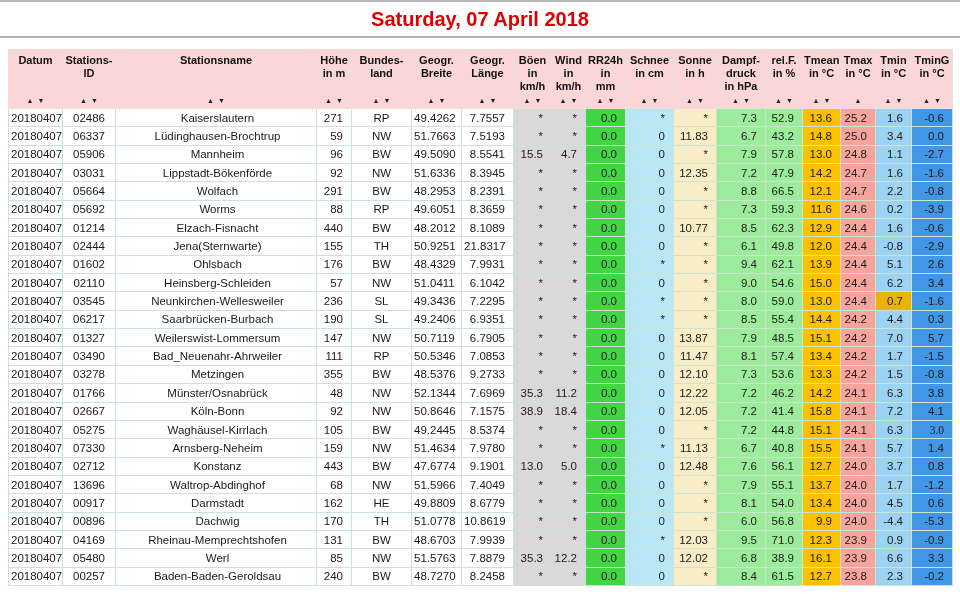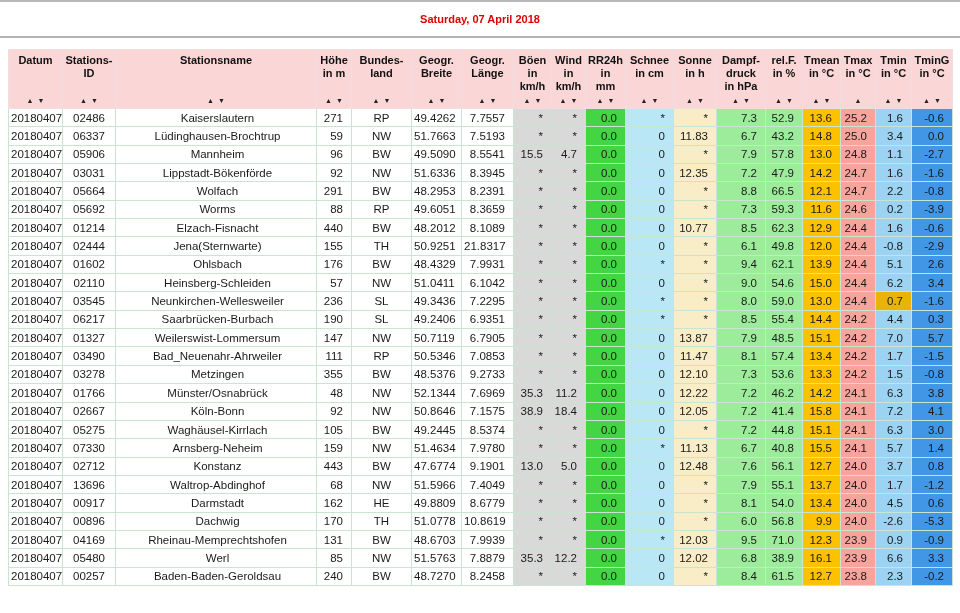--- a/index.html
+++ b/index.html
@@ -9,21 +9,21 @@
     background: #ffffff; color: #1a1a1a;
     font-family: "Liberation Sans", sans-serif;
   }
   .titlebar {
     height: 38px;
     border-top: 2px solid #b9b9b9;
     border-bottom: 2px solid #b3b3b3;
     display: flex; align-items: center; justify-content: center;
     background: #fff;
   }
-  .title { font-size: 11px; font-weight: bold; color: var(--title-color, #dd0000); }
+  .title { font-size: 20px; font-weight: bold; color: var(--title-color, #dd0000); }
   .table-wrap { margin: 11px 4px 0 8px; }
   table {
     width: 944px; border-collapse: collapse; table-layout: fixed;
     border: 1px solid var(--grid, #c9e4d3);
   }
   th {
     background: var(--header-bg, #fbd6d6);
     border: 1px solid #f0dede;
     height: 59px; vertical-align: top; text-align: center;
     font-size: 11px; font-weight: bold; color: #111;
@@ -523,21 +523,21 @@
             <td class="al-r" style="background-color: rgb(217, 217, 217);">*</td>
             <td class="al-r" style="background-color: rgb(217, 217, 217);">*</td>
             <td class="al-r" style="background-color: rgb(68, 213, 68);">0.0</td>
             <td class="al-r" style="background-color: rgb(185, 231, 246);">0</td>
             <td class="al-r" style="background-color: rgb(248, 237, 198);">*</td>
             <td class="al-r" style="background-color: rgb(157, 236, 155);">7.2</td>
             <td class="al-r" style="background-color: rgb(157, 236, 155);">44.8</td>
             <td class="al-r" style="background-color: rgb(252, 194, 0);">15.1</td>
             <td class="al-r" style="background-color: rgb(247, 164, 156);">24.1</td>
             <td class="al-r" style="background-color: rgb(156, 211, 243);">6.3</td>
-            <td class="al-r" style="background-color: rgb(66, 150, 230);">3.0</td>
+            <td class="al-r" style="background-color: rgb(66, 150, 230); font-family: Liberation Serif, serif;">3.0</td>
           </tr>
           <tr>
             <td class="al-c">20180407</td>
             <td class="al-c">07330</td>
             <td class="al-l">Arnsberg-Neheim</td>
             <td class="al-r">159</td>
             <td class="al-c">NW</td>
             <td class="al-r">51.4634</td>
             <td class="al-r">7.9780</td>
             <td class="al-r" style="background-color: rgb(217, 217, 217);">*</td>
@@ -622,21 +622,21 @@
             <td class="al-r">10.8619</td>
             <td class="al-r" style="background-color: rgb(217, 217, 217);">*</td>
             <td class="al-r" style="background-color: rgb(217, 217, 217);">*</td>
             <td class="al-r" style="background-color: rgb(68, 213, 68);">0.0</td>
             <td class="al-r" style="background-color: rgb(185, 231, 246);">0</td>
             <td class="al-r" style="background-color: rgb(248, 237, 198);">*</td>
             <td class="al-r" style="background-color: rgb(157, 236, 155);">6.0</td>
             <td class="al-r" style="background-color: rgb(157, 236, 155);">56.8</td>
             <td class="al-r" style="background-color: rgb(252, 194, 0);">9.9</td>
             <td class="al-r" style="background-color: rgb(247, 164, 156);">24.0</td>
-            <td class="al-r" style="background-color: rgb(156, 211, 243);">-2.6</td>
+            <td class="al-r" style="background-color: rgb(156, 211, 243);">-4.4</td>
             <td class="al-r" style="background-color: rgb(66, 150, 230);">-5.3</td>
           </tr>
           <tr>
             <td class="al-c">20180407</td>
             <td class="al-c">04169</td>
             <td class="al-l">Rheinau-Memprechtshofen</td>
             <td class="al-r">131</td>
             <td class="al-c">BW</td>
             <td class="al-r">48.6703</td>
             <td class="al-r">7.9939</td>

